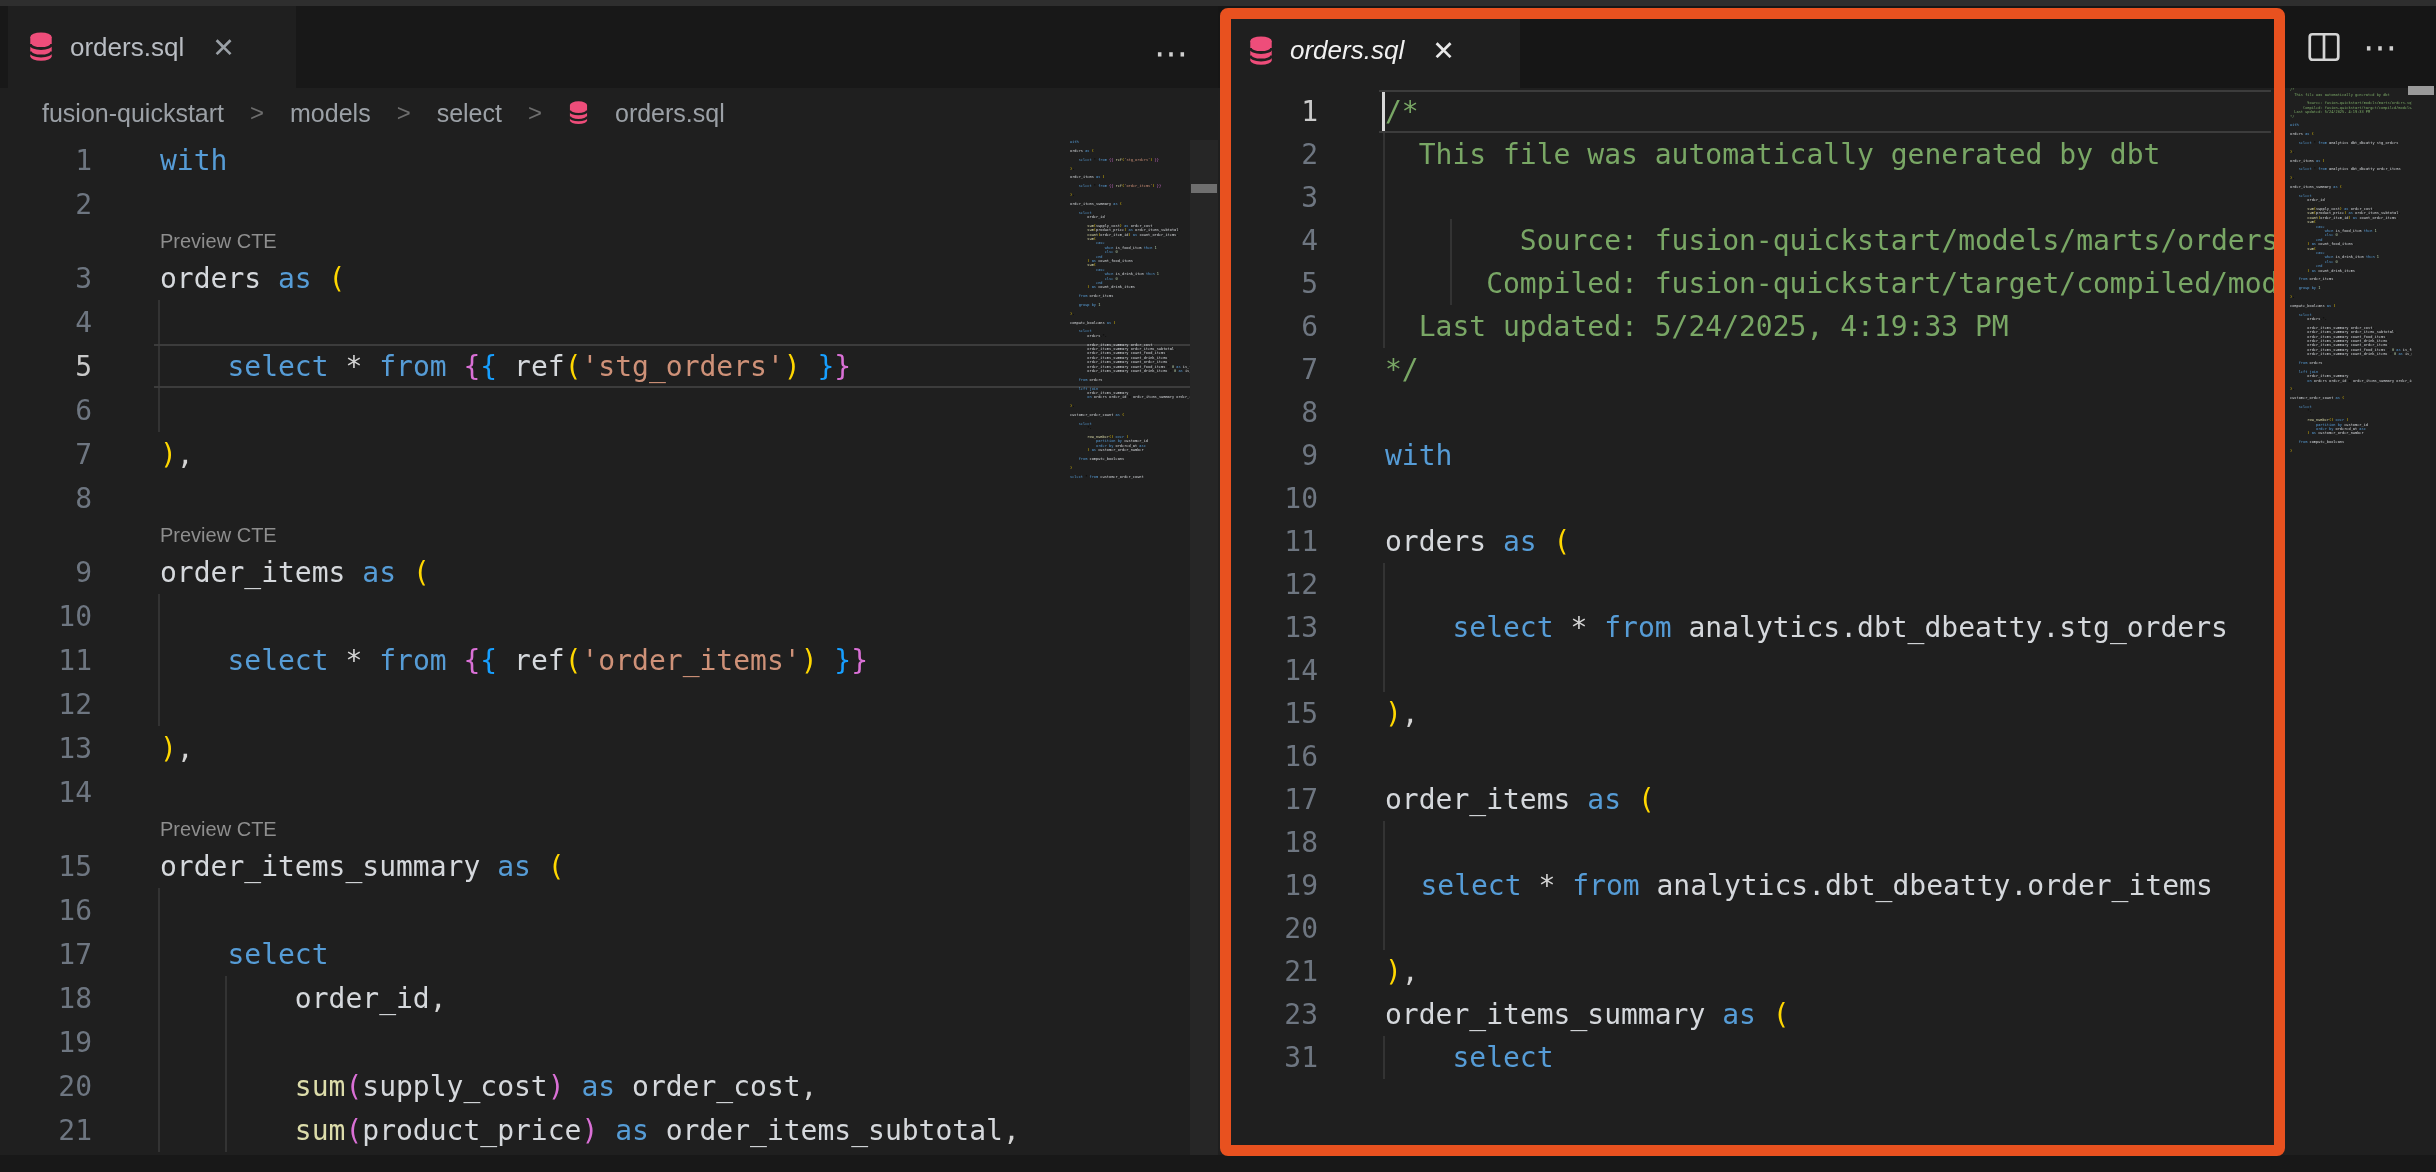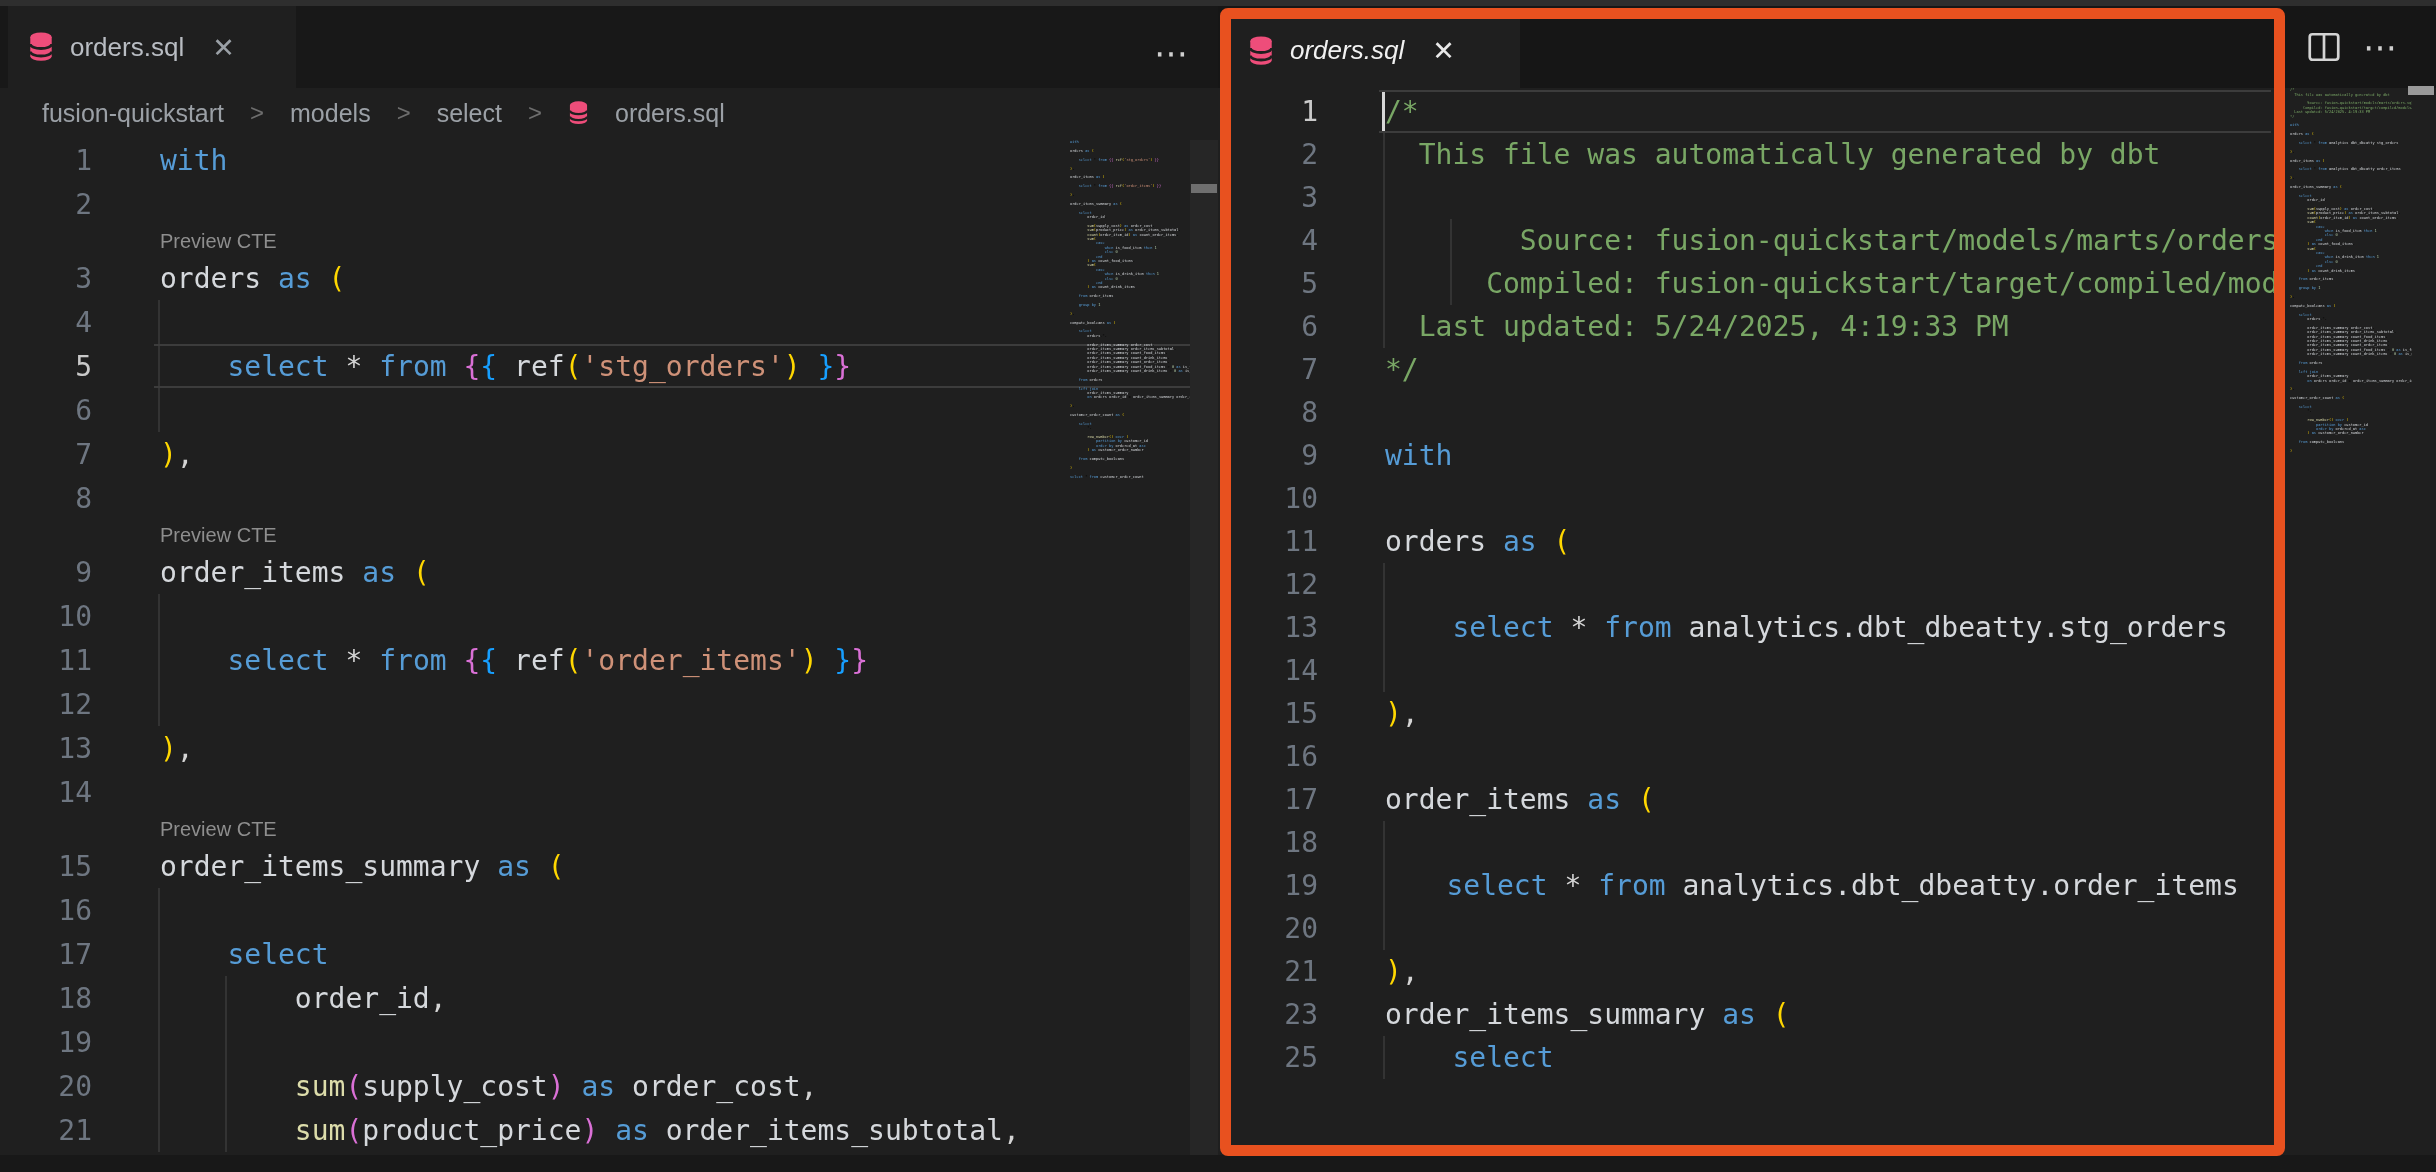--- a/index.html
+++ b/index.html
@@ -399,38 +399,38 @@
       <span class="code" style="margin-left:67px"><span class="tk-id">order_items</span><span class="tk-pl"> </span><span class="tk-kw">as</span><span class="tk-pl"> </span><span class="tk-p1">(</span></span>
     </div>
     <div class="row" style="height:43px">
       <div class="gd" style="left:155px"></div>
       <span class="ln" style="width:90px">18</span>
       <span class="code" style="margin-left:67px"></span>
     </div>
     <div class="row" style="height:43px">
       <div class="gd" style="left:155px"></div>
       <span class="ln" style="width:90px">19</span>
-      <span class="code" style="margin-left:61px"><span class="tk-pl">    </span><span class="tk-kw">select</span><span class="tk-pl"> </span><span class="tk-op">*</span><span class="tk-pl"> </span><span class="tk-kw">from</span><span class="tk-pl"> </span><span class="tk-id">analytics.dbt_dbeatty.order_items</span></span>
+      <span class="code" style="margin-left:35px"><span class="tk-pl">    </span><span class="tk-kw">select</span><span class="tk-pl"> </span><span class="tk-op">*</span><span class="tk-pl"> </span><span class="tk-kw">from</span><span class="tk-pl"> </span><span class="tk-id">analytics.dbt_dbeatty.order_items</span></span>
     </div>
     <div class="row" style="height:43px">
       <div class="gd" style="left:155px"></div>
       <span class="ln" style="width:90px">20</span>
       <span class="code" style="margin-left:67px"></span>
     </div>
     <div class="row" style="height:43px">
       <span class="ln" style="width:90px">21</span>
       <span class="code" style="margin-left:67px"><span class="tk-p1">)</span><span class="tk-pl">,</span></span>
     </div>
     <div class="row" style="height:43px">
       <span class="ln" style="width:90px">23</span>
       <span class="code" style="margin-left:67px"><span class="tk-id">order_items_summary</span><span class="tk-pl"> </span><span class="tk-kw">as</span><span class="tk-pl"> </span><span class="tk-p1">(</span></span>
     </div>
     <div class="row" style="height:43px">
       <div class="gd" style="left:155px"></div>
-      <span class="ln" style="width:90px">25</span>
+      <span class="ln" style="width:90px">31</span>
       <span class="code" style="margin-left:67px"><span class="tk-pl">    </span><span class="tk-kw">select</span></span>
     </div>
   </div>
 <div class="abs minimap" id="right-minimap">
     <div class="mm-inner">
       <div class="mm-line"><span class="tk-cmt">/*</span></div>
       <div class="mm-line"><span class="tk-cmt">  This file was automatically generated by dbt</span></div>
       <div class="mm-line"><span class="tk-cmt"></span></div>
       <div class="mm-line"><span class="tk-cmt">        Source: fusion-quickstart/models/marts/orders.sql</span></div>
       <div class="mm-line"><span class="tk-cmt">      Compiled: fusion-quickstart/target/compiled/models/marts/orders.sql</span></div>

